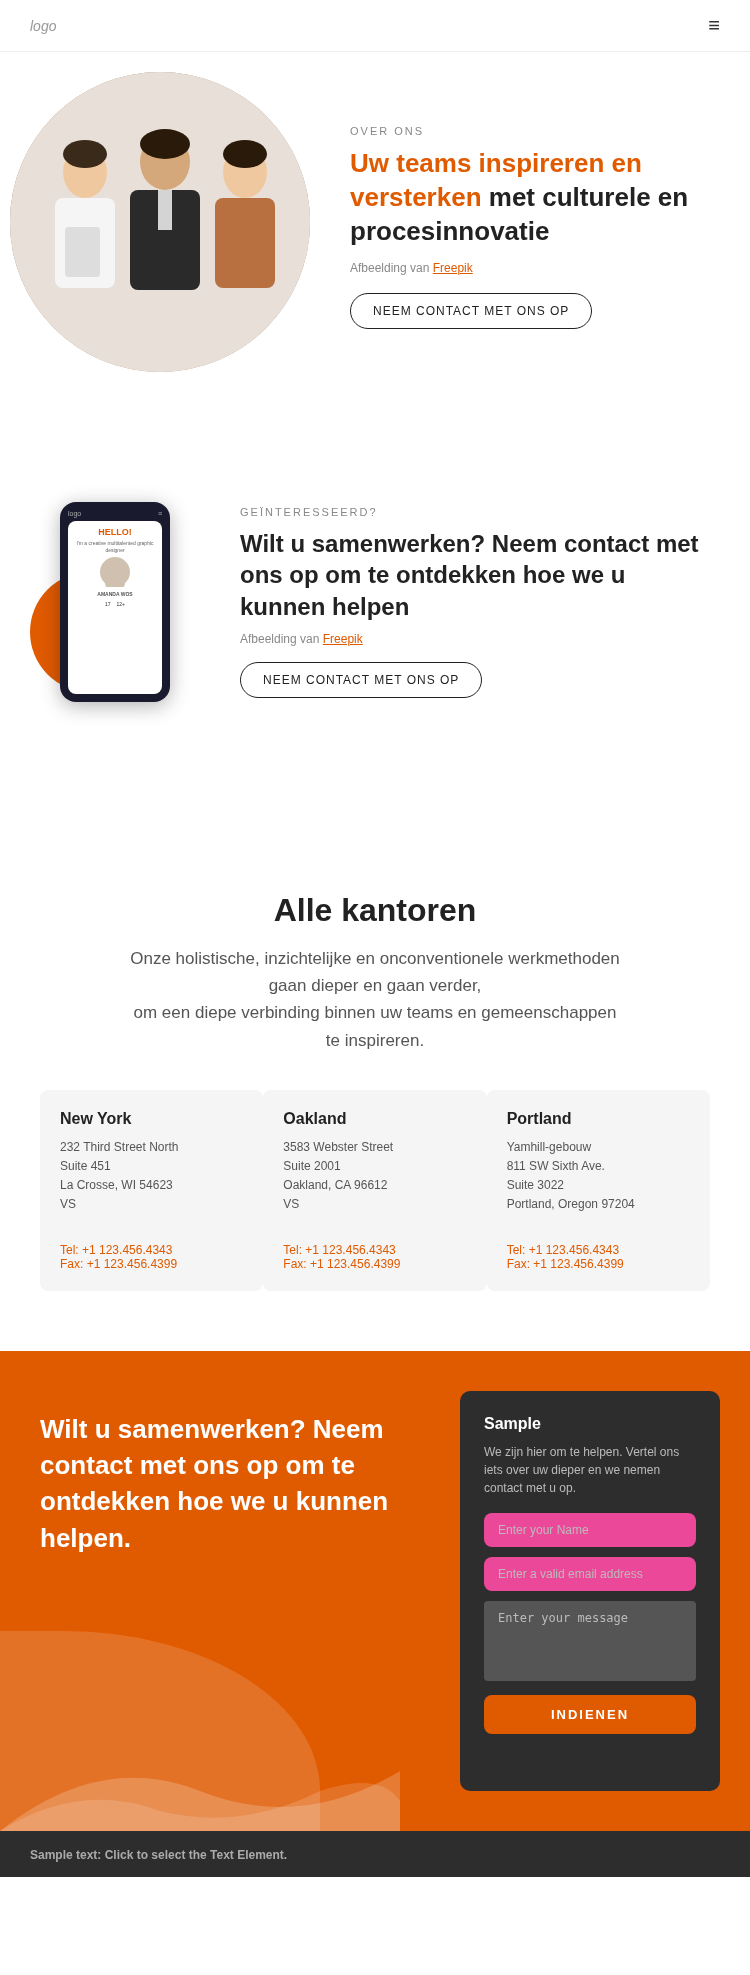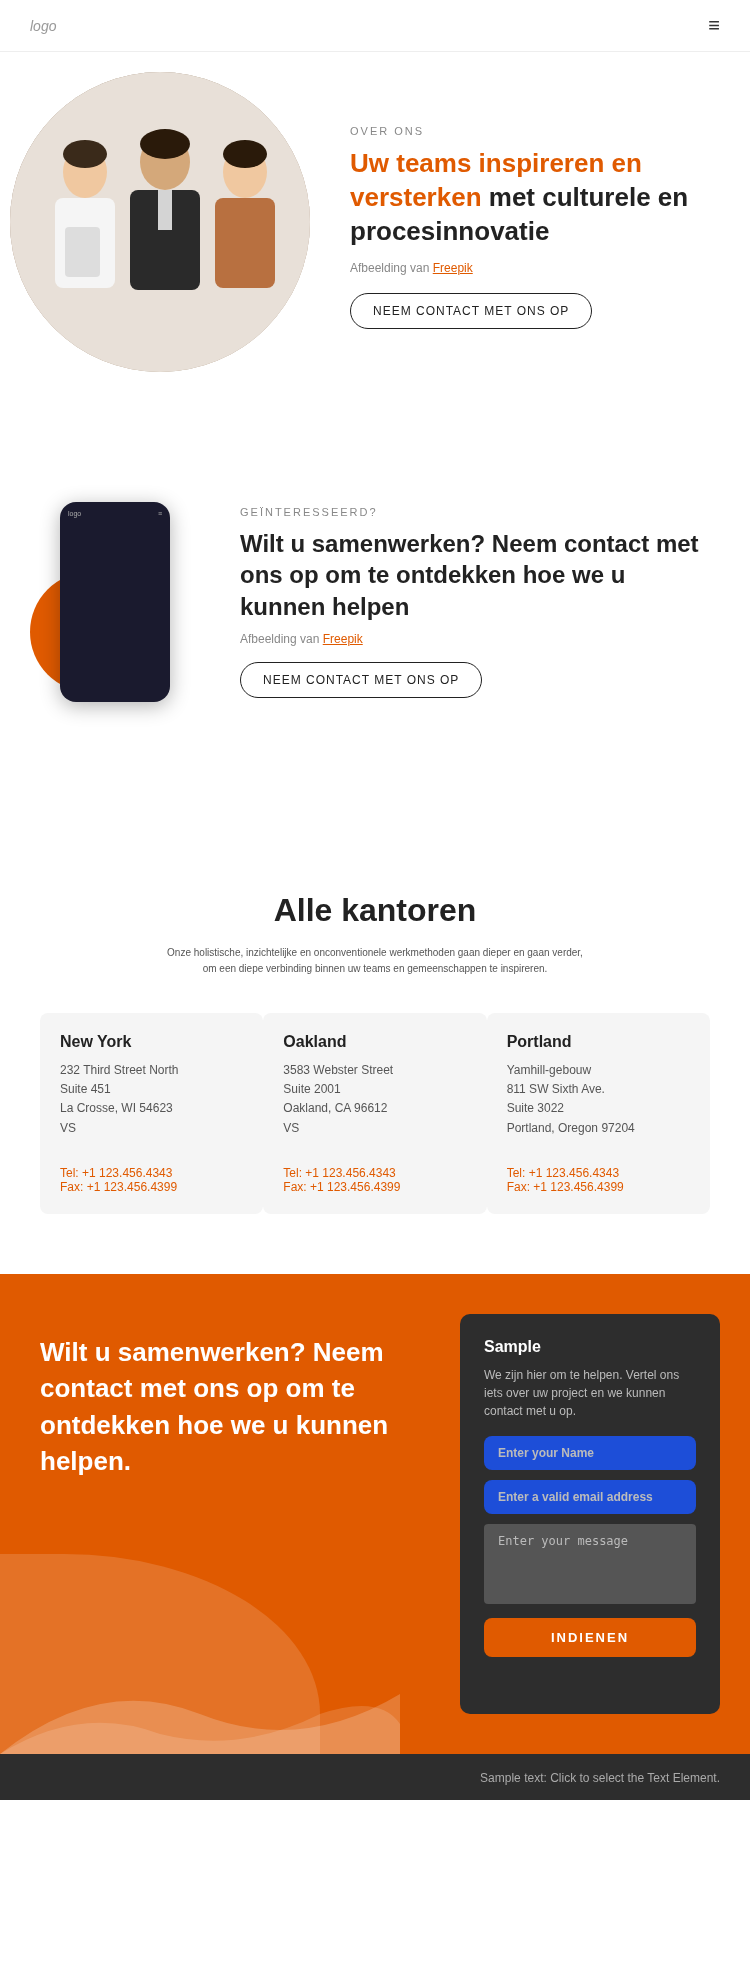--- a/index.html
+++ b/index.html
@@ -81,21 +81,21 @@
       display: flex; gap: 6px; margin-top: 4px; font-size: 5px; color: #333;
     }
     .interested-content { flex: 1; }
     .geinteresseerd-label { font-size: 11px; letter-spacing: 2px; color: #888; text-transform: uppercase; margin-bottom: 10px; }
     .interested-title { font-size: 24px; font-weight: bold; color: #222; line-height: 1.3; margin-bottom: 10px; }
     .interested-credit { font-size: 12px; color: #888; margin-bottom: 16px; }
 
     
     .section-offices { padding: 70px 40px 60px; background: #fff; text-align: center; }
     .offices-title { font-size: 32px; font-weight: bold; color: #222; margin-bottom: 16px; }
-    .offices-desc { font-size: 10px; color: #555; line-height: 1.6; max-width: 500px; margin: 0 auto 36px; }
+    .offices-desc { font-size: 17px; color: #555; line-height: 1.6; max-width: 500px; margin: 0 auto 36px; }
     .offices-grid { display: flex; gap: 0; justify-content: center; text-align: left; }
     .office-card {
       background: #f5f5f5; border-radius: 8px; padding: 20px; flex: 1; min-width: 0;
     }
     .office-city { font-size: 16px; font-weight: bold; color: #222; margin-bottom: 10px; }
     .office-address { font-size: 12px; color: #555; line-height: 1.6; margin-bottom: 28px; }
     .office-tel { font-size: 12px; color: #e05a00; }
     .office-fax { font-size: 12px; color: #e05a00; }
 
     
@@ -121,40 +121,39 @@
       width: 320px; flex-shrink: 0; padding: 40px 30px;
       display: flex; flex-direction: column;
     }
     .form-box {
       background: #2d2d2d; border-radius: 10px; padding: 24px; flex: 1;
     }
     .form-begin { font-size: 16px; font-weight: bold; color: #fff; margin-bottom: 10px; }
     .form-desc { font-size: 12px; color: #bbb; line-height: 1.5; margin-bottom: 16px; }
     .form-input {
       display: block; width: 100%; padding: 10px 14px; border-radius: 8px;
-      border: none; background: #1d4ed8; color: #fff; font-size: 12px; margin-bottom: 10px;
+      border: none; background: #ec4899; color: #fff; font-size: 12px; margin-bottom: 10px;
       outline: none;
-      font-weight: bold;
     }
     .form-input::placeholder { color: #bbb; }
     .form-textarea {
       display: block; width: 100%; padding: 10px 14px; border-radius: 4px;
       border: none; background: #555; color: #fff; font-size: 12px; margin-bottom: 14px;
       outline: none; resize: none; height: 80px;
     }
     .form-textarea::placeholder { color: #bbb; }
     .btn-submit {
       width: 100%; padding: 12px; background: #e05a00; color: #fff;
       border: none; border-radius: 8px; font-size: 13px; letter-spacing: 2px;
       text-transform: uppercase; cursor: pointer; font-weight: bold;
     }
 
     
     footer {
-      background: #2d2d2d; padding: 14px 30px; text-align: right;
+      background: #2d2d2d; padding: 14px 30px; text-align: left; font-weight: bold;
     }
     .footer-text { font-size: 12px; color: #aaa; }
   </style>
 </head>
 <body>
 
 <nav>
   <span class="nav-logo">logo</span>
   <span class="nav-menu-icon">≡</span>
 </nav>
@@ -202,20 +201,35 @@
 <div style="height:50px;"></div>
 
 <section class="section-interested">
   <div class="phone-wrap">
     <div class="phone-circle"></div>
     <div class="phone-device">
       <div class="phone-nav-bar">
         <span>logo</span>
         <span>≡</span>
       </div>
+      <div class="phone-screen">
+        <div class="phone-hello">HELLO!</div>
+        <div class="phone-desc">I'm a creative multitalented graphic designer</div>
+        <div class="phone-avatar-circle">
+          <svg width="30" height="30" viewBox="0 0 30 30">
+              <circle cx="15" cy="12" r="6" fill="#d0c0b0"></circle>
+              <ellipse cx="15" cy="26" rx="10" ry="8" fill="#d0c0b0"></ellipse>
+            </svg>
+        </div>
+        <div class="phone-name" style="font-size:5px;color:#555;">AMANDA WOS</div>
+        <div class="phone-stats">
+          <span>17</span>
+            <span>12+</span>
+        </div>
+      </div>
     </div>
   </div>
   <div class="interested-content">
     <div class="geinteresseerd-label">GEÏNTERESSEERD?</div>
     <h2 class="interested-title">Wilt u samenwerken? Neem contact met ons op om te ontdekken hoe we u kunnen helpen</h2>
     <div class="interested-credit">
       <span>Afbeelding van </span><a href="#" style="color:#e05a00; text-decoration:underline;">Freepik</a>
     </div>
     <button class="btn-outline">NEEM CONTACT MET ONS OP</button>
   </div>
@@ -271,21 +285,21 @@
     <path d="M0,120 Q100,40 200,80 Q300,120 400,60 L400,120 Z" fill="white" opacity="0.2"></path>
     <path d="M0,120 Q80,70 160,100 Q240,120 320,80 Q380,60 400,90 L400,120 Z" fill="white" opacity="0.15"></path>
   </svg>
   <div class="section-contact-inner">
     <div class="contact-left">
       <h2 class="contact-left-title">Wilt u samenwerken? Neem contact met ons op om te ontdekken hoe we u kunnen helpen.</h2>
     </div>
     <div class="contact-right">
       <div class="form-box">
         <div class="form-begin">Sample</div>
-        <p class="form-desc">We zijn hier om te helpen. Vertel ons iets over uw project en we kunnen contact met u op.</p>
+        <p class="form-desc">We zijn hier om te helpen. Vertel ons iets over uw dieper en we nemen contact met u op.</p>
         <input class="form-input" type="text" placeholder="Enter your Name" style="">
         <input class="form-input" type="email" placeholder="Enter a valid email address" style="">
         <textarea class="form-textarea" placeholder="Enter your message" style=""></textarea>
         <button class="btn-submit">INDIENEN</button>
       </div>
     </div>
   </div>
 </section>
 
 <footer>

